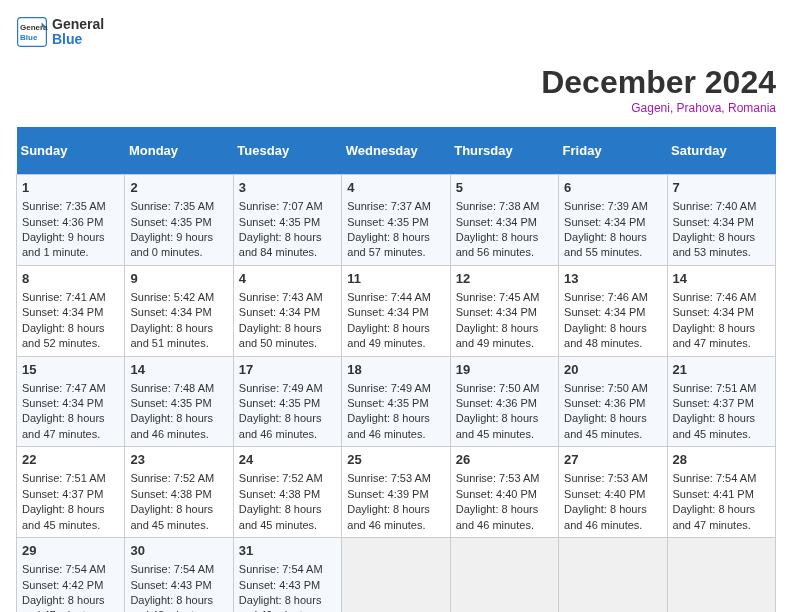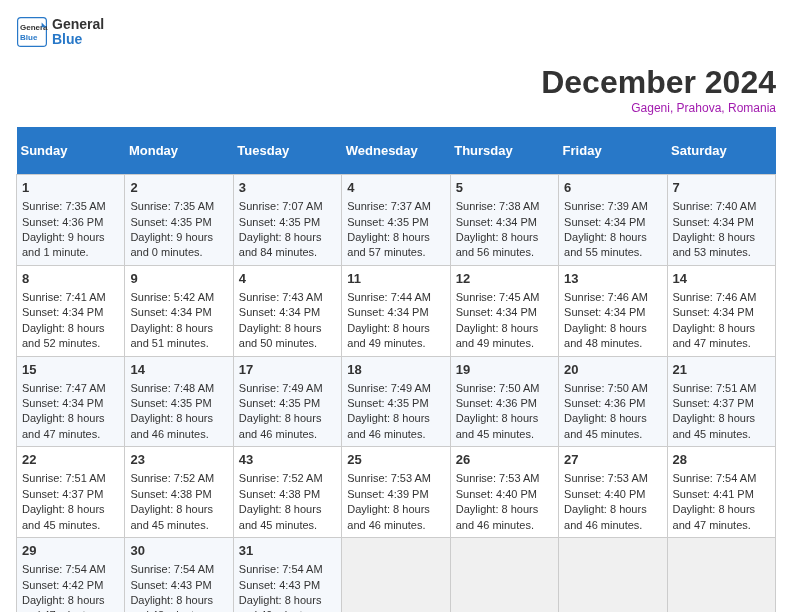--- a/index.html
+++ b/index.html
@@ -275,21 +275,21 @@
           <div>and 45 minutes.</div>
         </td>
         <td>
           <span class="day-num">23</span>
           <div>Sunrise: 7:52 AM</div>
           <div>Sunset: 4:38 PM</div>
           <div>Daylight: 8 hours</div>
           <div>and 45 minutes.</div>
         </td>
         <td>
-          <span class="day-num">43</span>
+          <span class="day-num">24</span>
           <div>Sunrise: 7:52 AM</div>
           <div>Sunset: 4:38 PM</div>
           <div>Daylight: 8 hours</div>
           <div>and 45 minutes.</div>
         </td>
         <td>
           <span class="day-num">25</span>
           <div>Sunrise: 7:53 AM</div>
           <div>Sunset: 4:39 PM</div>
           <div>Daylight: 8 hours</div>

